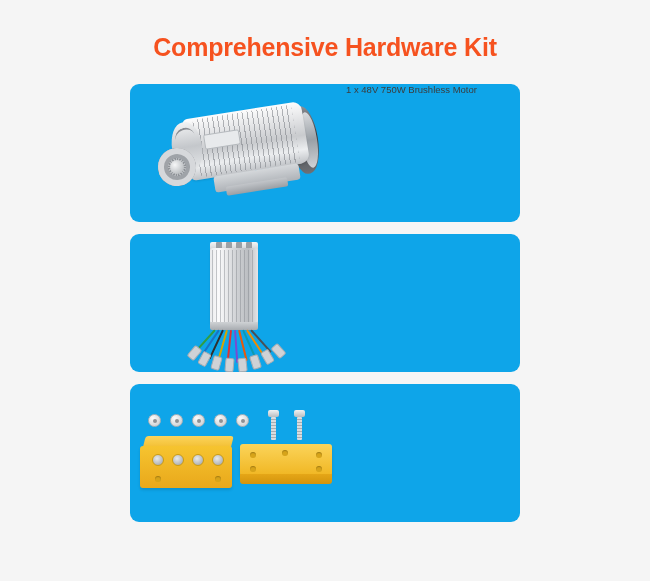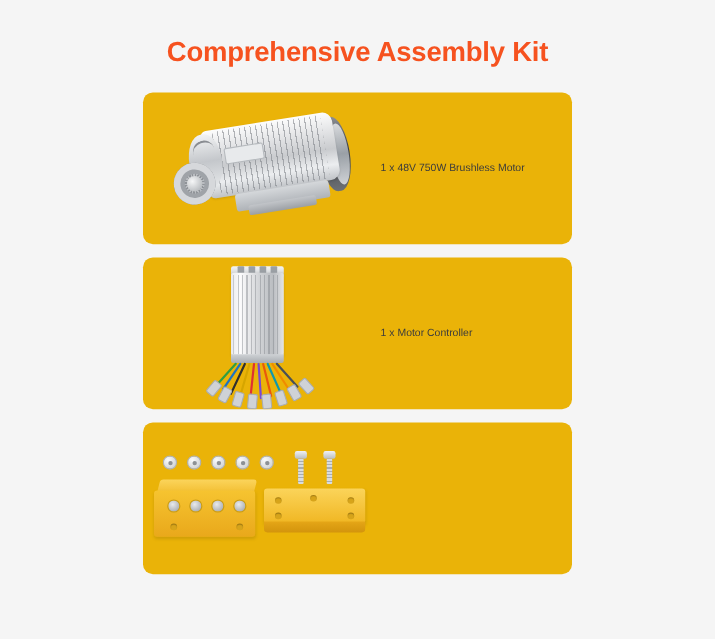--- a/index.html
+++ b/index.html
@@ -25,26 +25,25 @@
     text-align: center;
     font-size: 25px;
     font-weight: bold;
     color: #f6521f;
     letter-spacing: -0.2px;
     padding-top: 32px;
     margin: 0 0 22px 0;
     line-height: 1.2;
   }
   .kit-card {
-    background: #eab308;
+    background: #0ea5e9;
     border-radius: 9px;
     height: 138px;
     margin-bottom: 12px;
     display: flex;
-    align-items: center;
     position: relative;
     overflow: hidden;
   }
   .card-image {
     width: 210px;
     height: 138px;
     position: relative;
     flex: 0 0 210px;
   }
   .card-label {
@@ -331,21 +330,21 @@
     border-radius: 50%;
     background: #d7a41a;
     box-shadow: inset 0 1px 1px rgba(0,0,0,0.25);
   }
 </style>
 </head>
 <body>
 
 <div class="page">
 
-  <h1 class="page-title">Comprehensive Assembly Kit</h1>
+  <h1 class="page-title">Comprehensive Hardware Kit</h1>
 
   <div class="kit-card">
     <div class="card-image">
       <div class="motor-wrap">
         <div class="motor-endcap"></div>
         <div class="motor-endcap2"></div>
         <div class="motor-body"></div>
         <div class="motor-fins"></div>
         <div class="motor-label"></div>
         <div class="motor-foot"></div>
@@ -385,21 +384,20 @@
         <div class="wire-tip" style="left:60px; top:112px; transform:rotate(40deg);"></div>
         <div class="wire-tip" style="left:70px; top:118px; transform:rotate(28deg);"></div>
         <div class="wire-tip" style="left:82px; top:122px; transform:rotate(16deg);"></div>
         <div class="wire-tip" style="left:95px; top:124px; transform:rotate(5deg);"></div>
         <div class="wire-tip" style="left:108px; top:124px; transform:rotate(-6deg);"></div>
         <div class="wire-tip" style="left:121px; top:121px; transform:rotate(-18deg);"></div>
         <div class="wire-tip" style="left:133px; top:116px; transform:rotate(-30deg);"></div>
         <div class="wire-tip" style="left:144px; top:110px; transform:rotate(-42deg);"></div>
       </div>
     </div>
-    <div class="card-label">1 x Motor Controller</div>
   </div>
 
   <div class="kit-card">
     <div class="card-image">
       <div class="hw-wrap">
         <div class="washer" style="left:18px;"></div>
         <div class="washer" style="left:40px;"></div>
         <div class="washer" style="left:62px;"></div>
         <div class="washer" style="left:84px;"></div>
         <div class="washer" style="left:106px;"></div>

